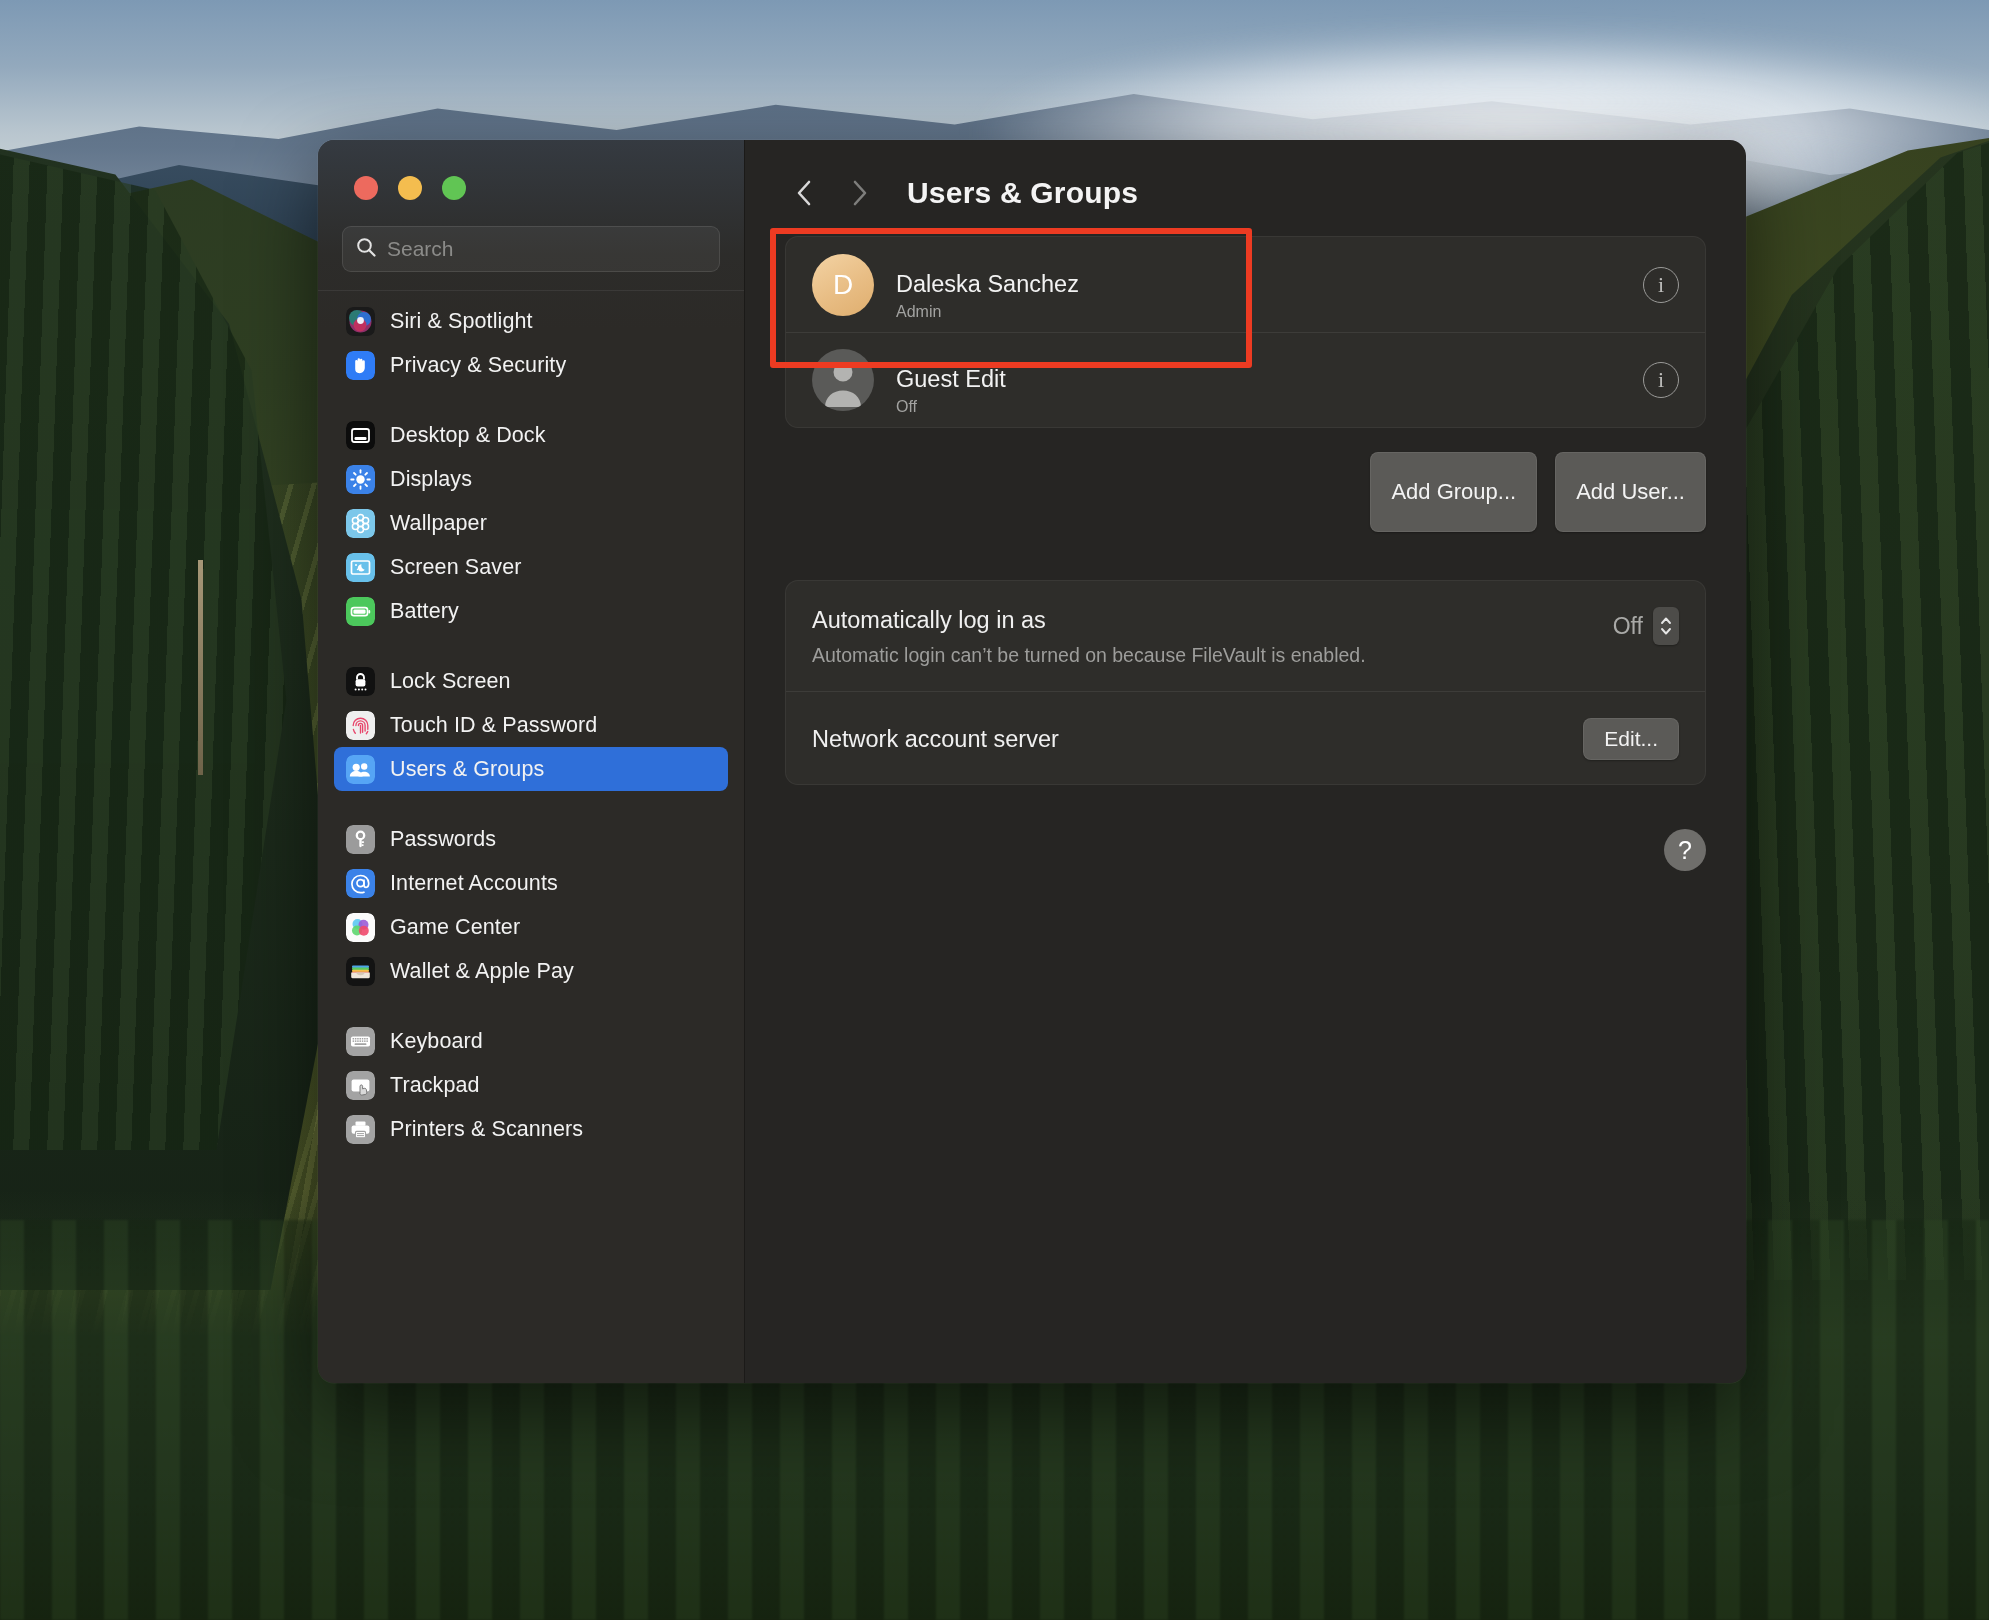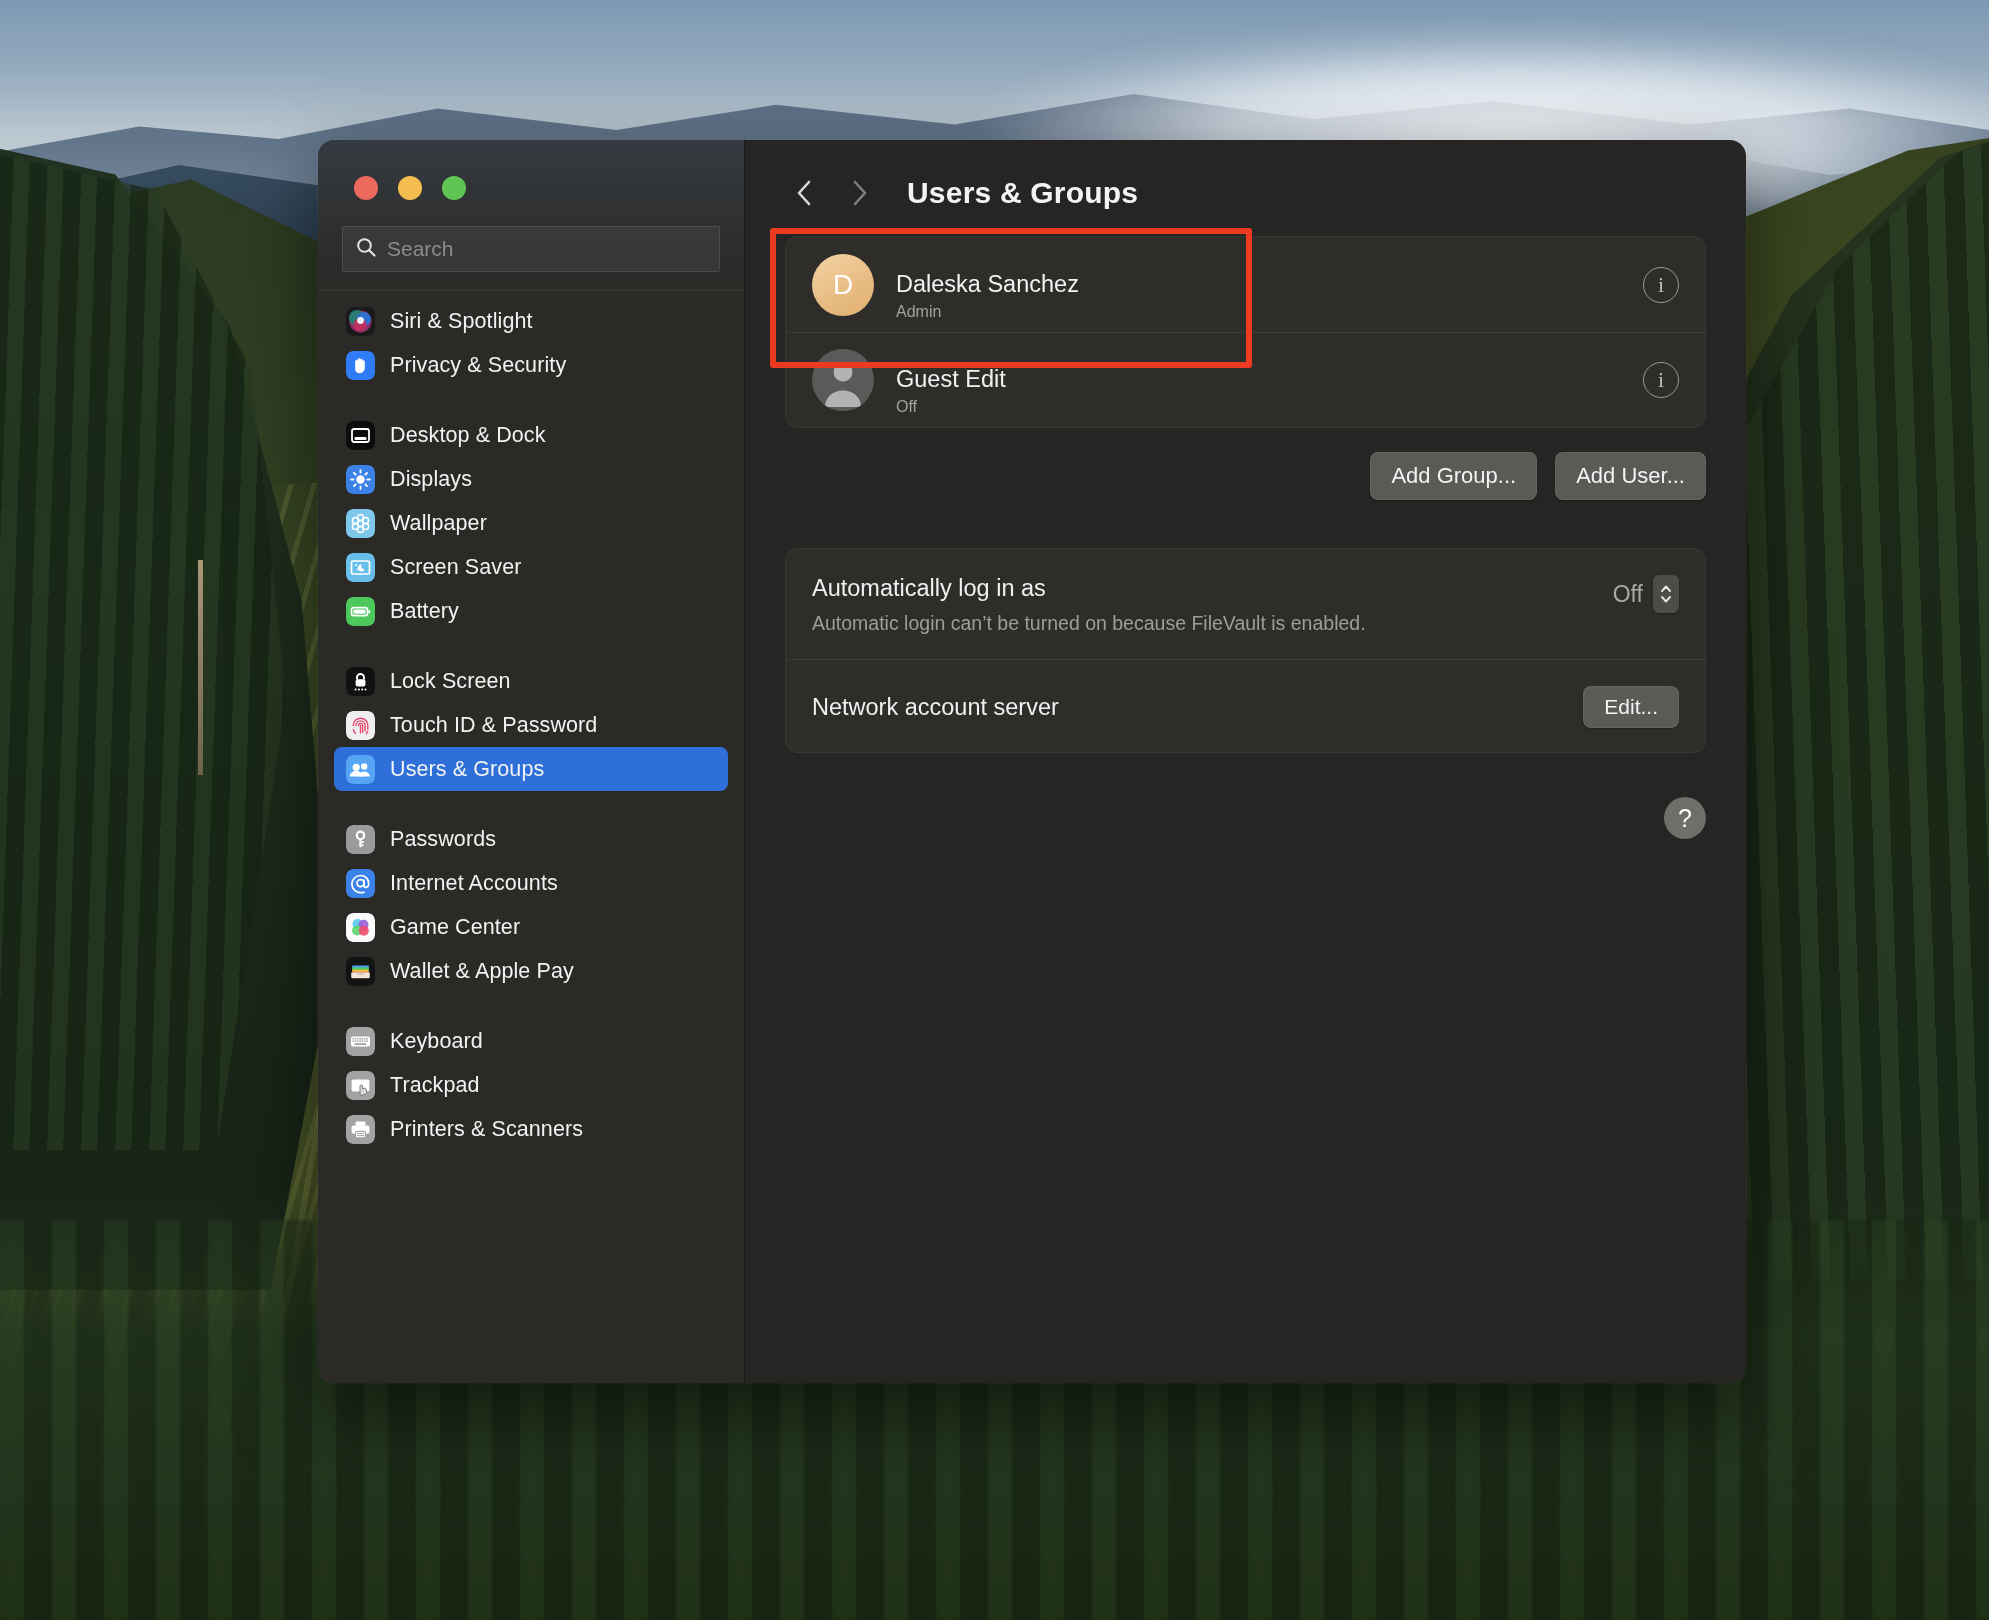--- a/index.html
+++ b/index.html
@@ -143,21 +143,21 @@
     display: flex; gap: 20px;
     padding: 36px 0 0 36px;
   }
   .tl { width: 24px; height: 24px; border-radius: 50%; }
   .tl.red { background: #ed6a5e; }
   .tl.yellow { background: #f4bd4f; }
   .tl.green { background: #61c554; }
 
   .search-wrap { position: relative; z-index: 2; padding: 26px 24px 0 24px; }
   .search-field {
-    height: 46px; border-radius: 2px;
+    height: 46px; border-radius: 9px;
     background: rgba(255,255,255,.055);
     border: 1px solid rgba(255,255,255,.10);
     display: flex; align-items: center;
     padding: 0 12px;
     gap: 10px;
   }
   .search-field svg { flex: 0 0 auto; }
   .search-input {
     border: 0; background: transparent; outline: none;
     color: #e9e9e9; font-size: 21px;
@@ -247,21 +247,21 @@
   }
 
   .button-bar { display: flex; justify-content: flex-end; gap: 18px; padding: 24px 0 0 0; }
   .btn {
     background: #5b5a57;
     border: 1px solid rgba(255,255,255,.07);
     color: #f3f3f3;
     font-size: 22px;
     font-family: "Liberation Sans", sans-serif;
     border-radius: 8px;
-    padding: 10px 20px;
+    padding: 26px 20px;
     cursor: default;
     box-shadow: 0 1px 2px rgba(0,0,0,.3);
   }
   .btn.small { font-size: 21px; padding: 8px 20px; }
 
   .settings-card { margin-top: 48px; }
   .setting-row {
     padding: 26px 26px 24px 26px;
     display: flex; align-items: flex-start; justify-content: space-between; gap: 20px;
   }

